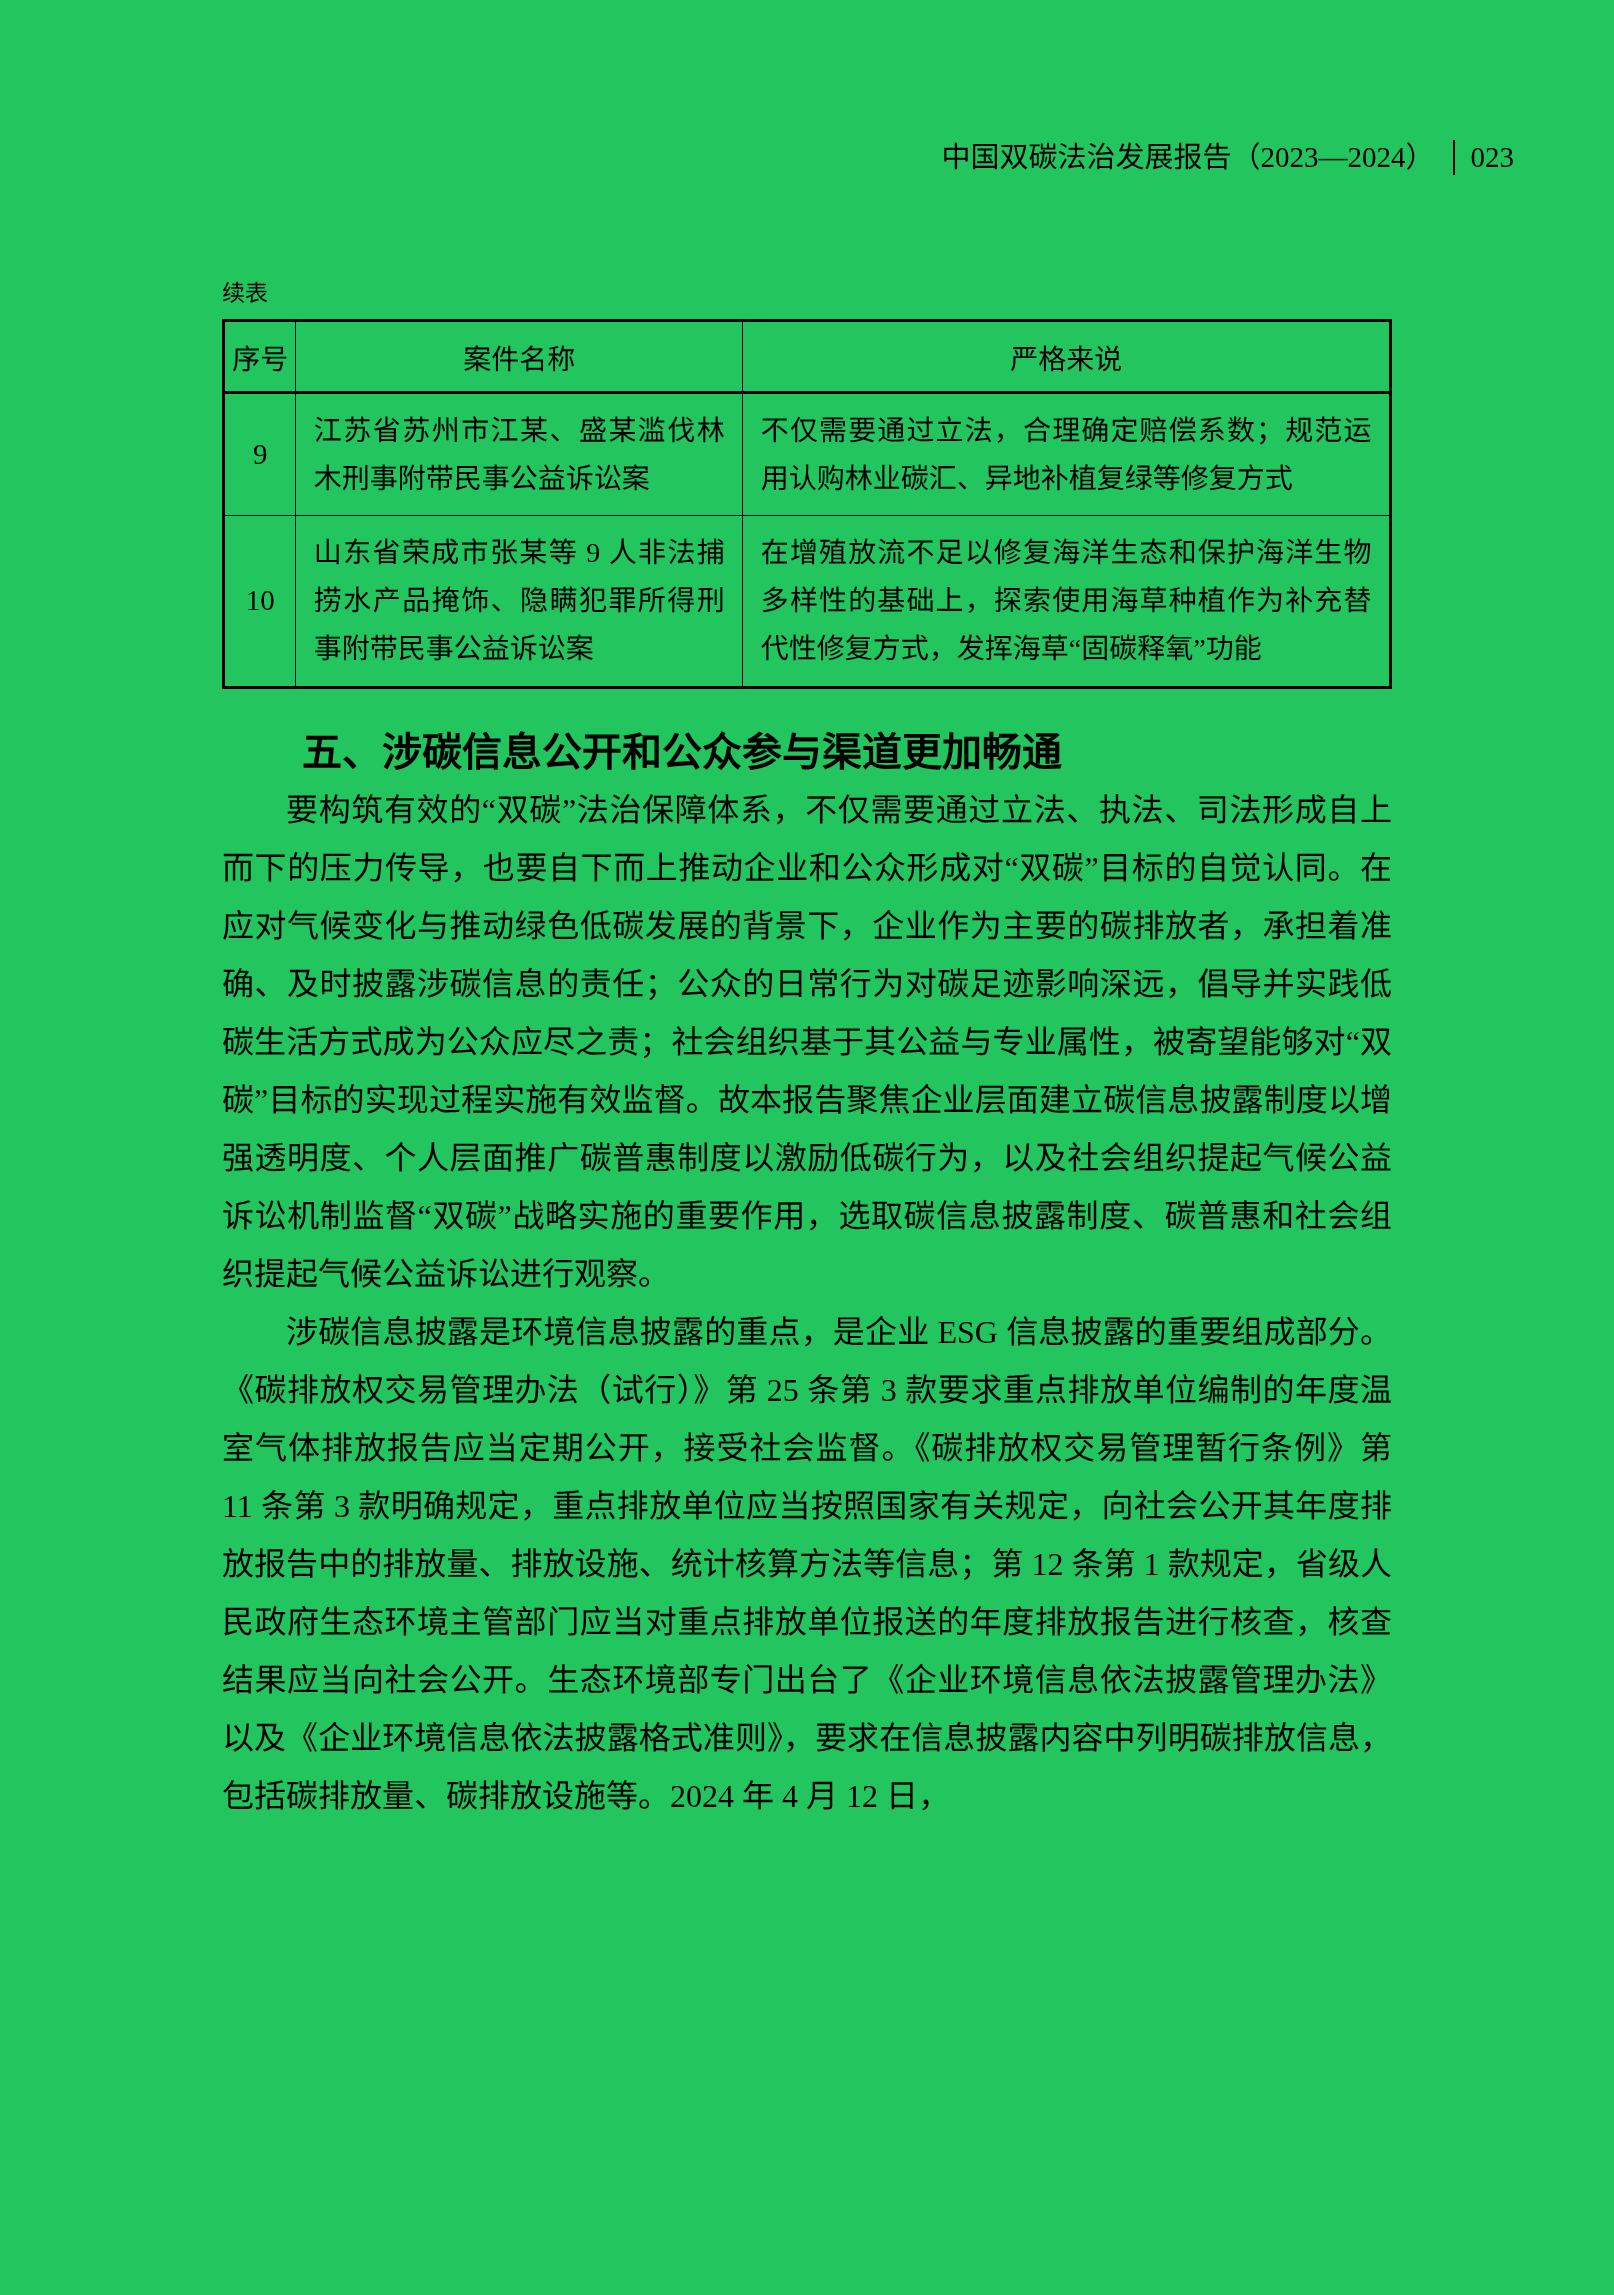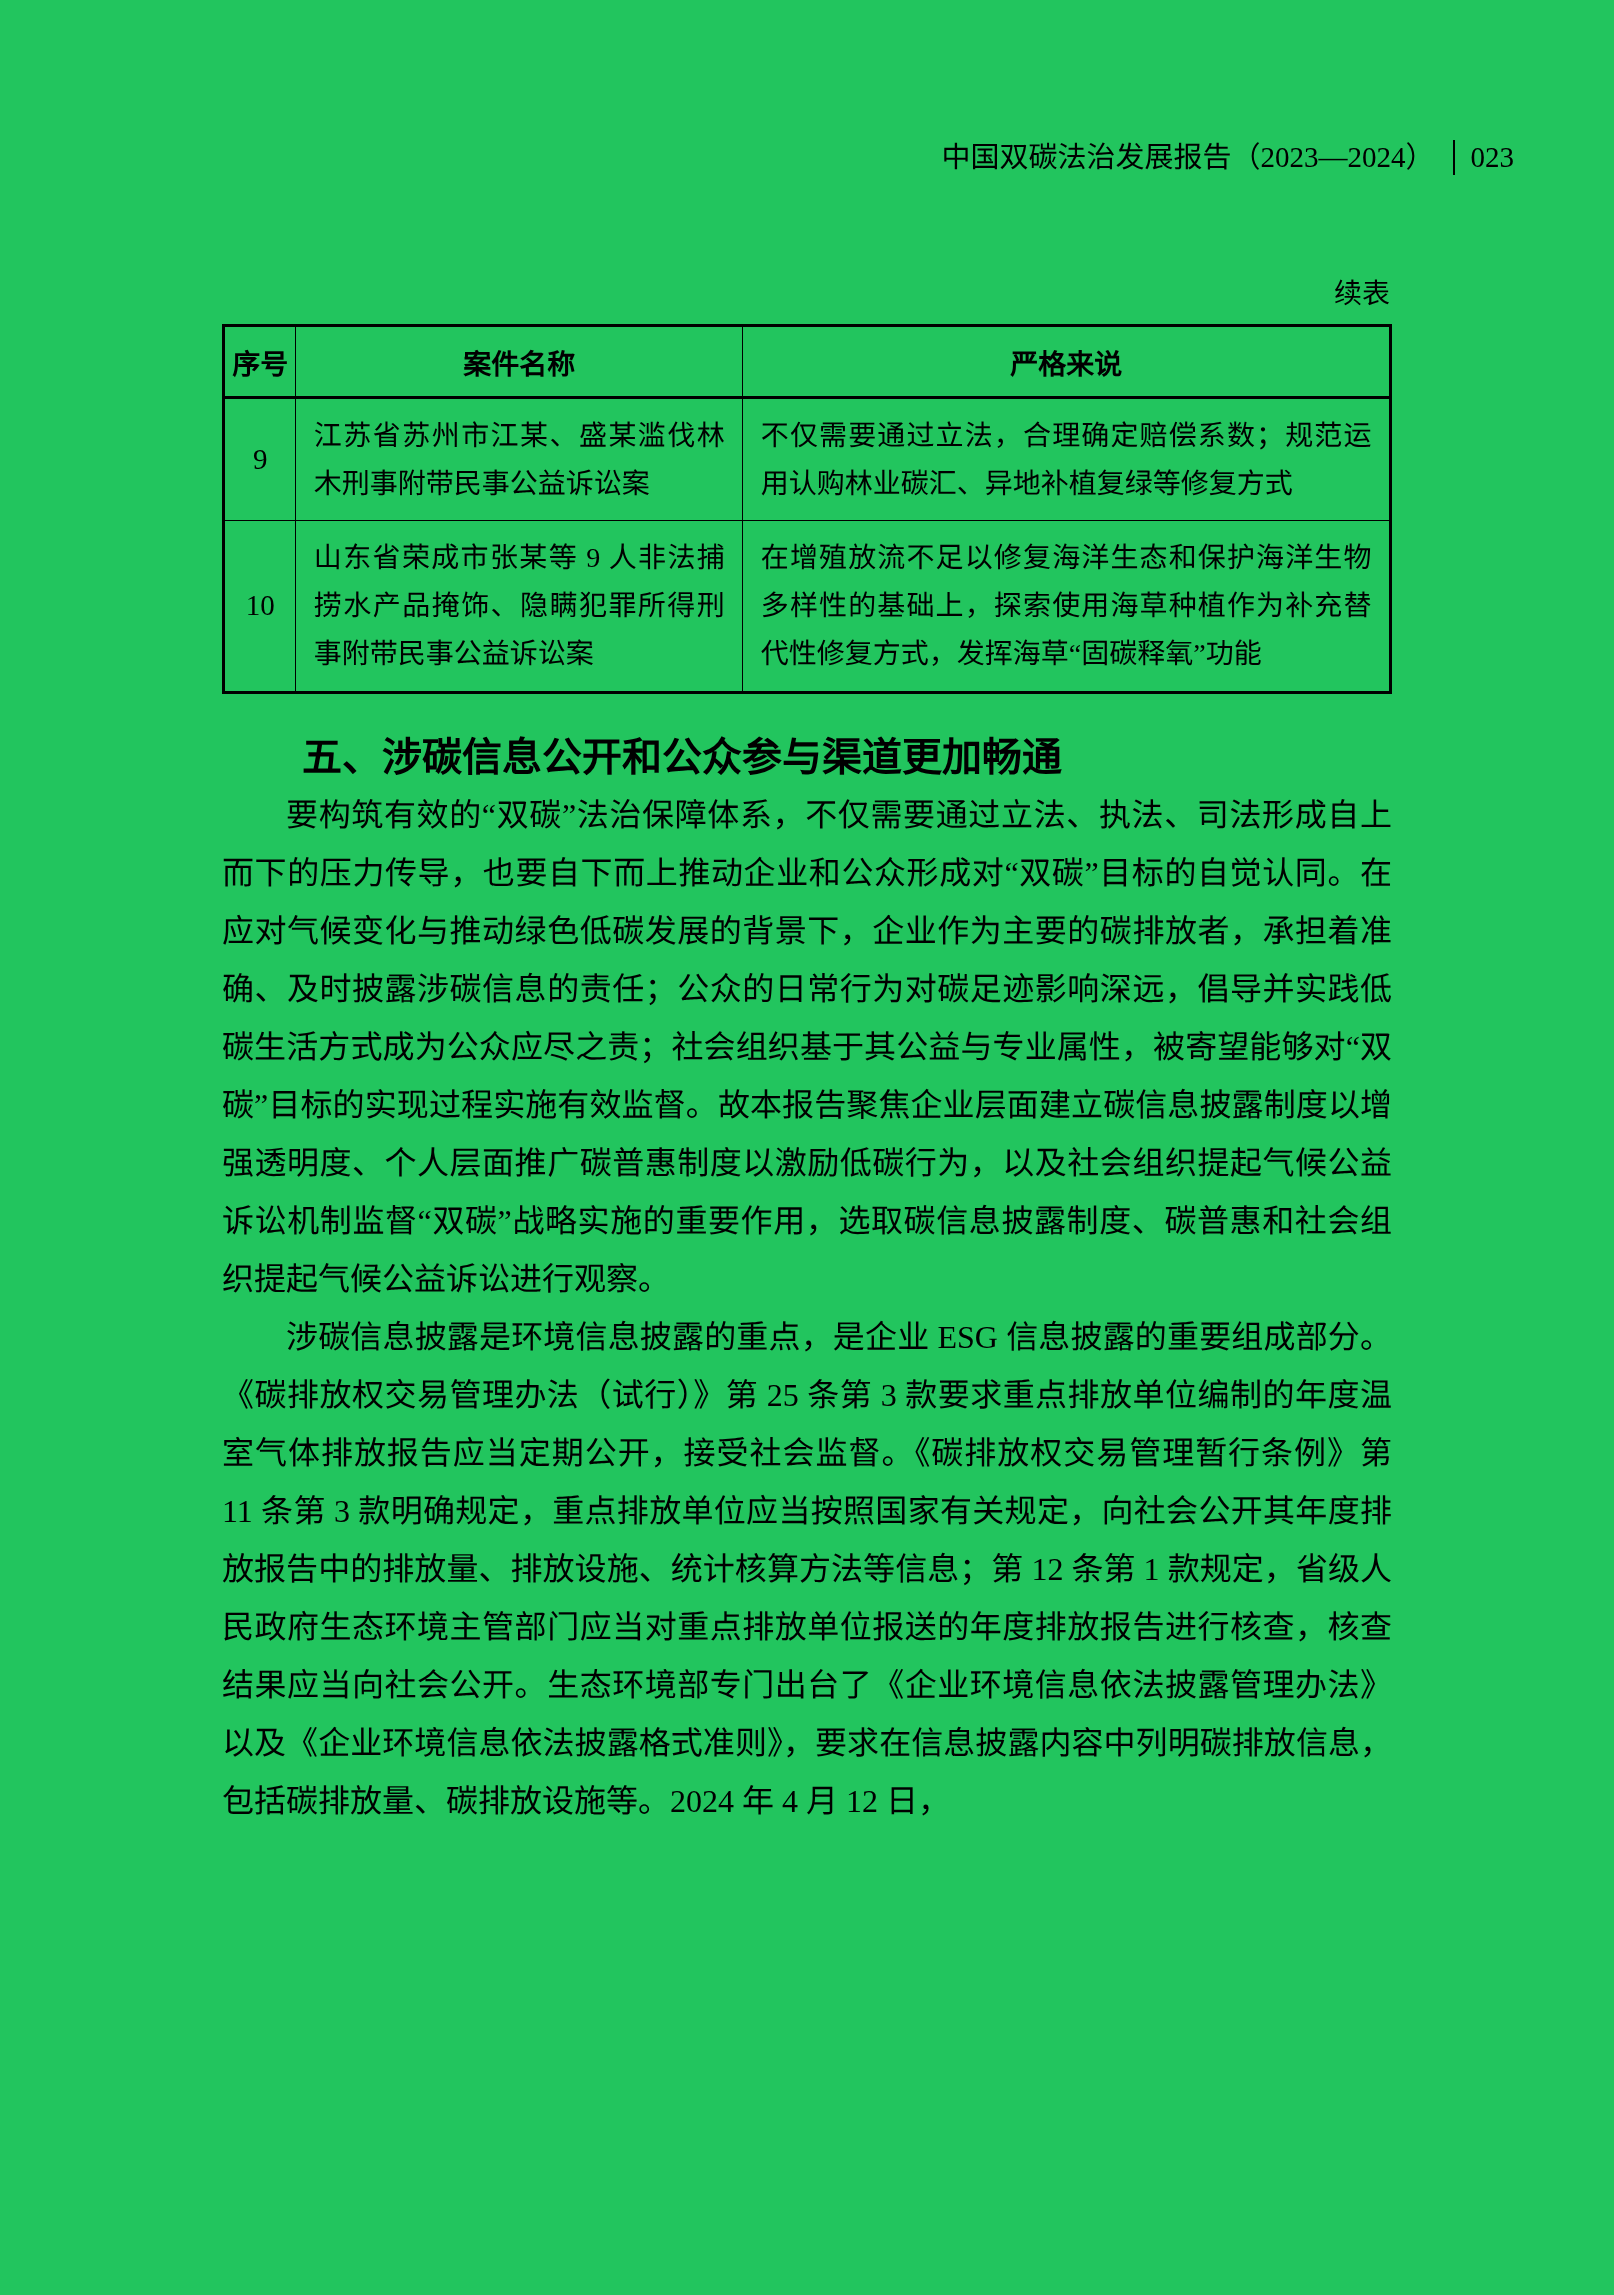--- a/index.html
+++ b/index.html
@@ -34,39 +34,38 @@
 
   
   .content {
     position: absolute;
     left: 222px;
     top: 282px;
     width: 1170px;
   }
 
   .xubiao {
-    text-align: right;
-    font-size: 28px;
+    text-align: left;
+    font-size: 23px;
     line-height: 1;
     margin: 0 2.1px 14.4px 0;
-    font-family: Liberation Mono, monospace;
   }
 
   table.case-table {
     width: 100%;
     border-collapse: collapse;
     table-layout: fixed;
     border: 3.6px solid #000;
     font-size: 28px;
   }
   table.case-table col.col-no   { width: 6.2%; }
   table.case-table col.col-name { width: 38.3%; }
   table.case-table col.col-gist { width: 55.5%; }
   table.case-table th {
-    font-weight: bold;
+    font-weight: normal;
     border: 1.5px solid #000;
     padding: 14.4px 0;
     text-align: center;
   }
   table.case-table thead tr { border-bottom: 3.1px solid #000; }
   table.case-table td {
     border: 1.5px solid #000;
     vertical-align: middle;
   }
   td.cell-no {

